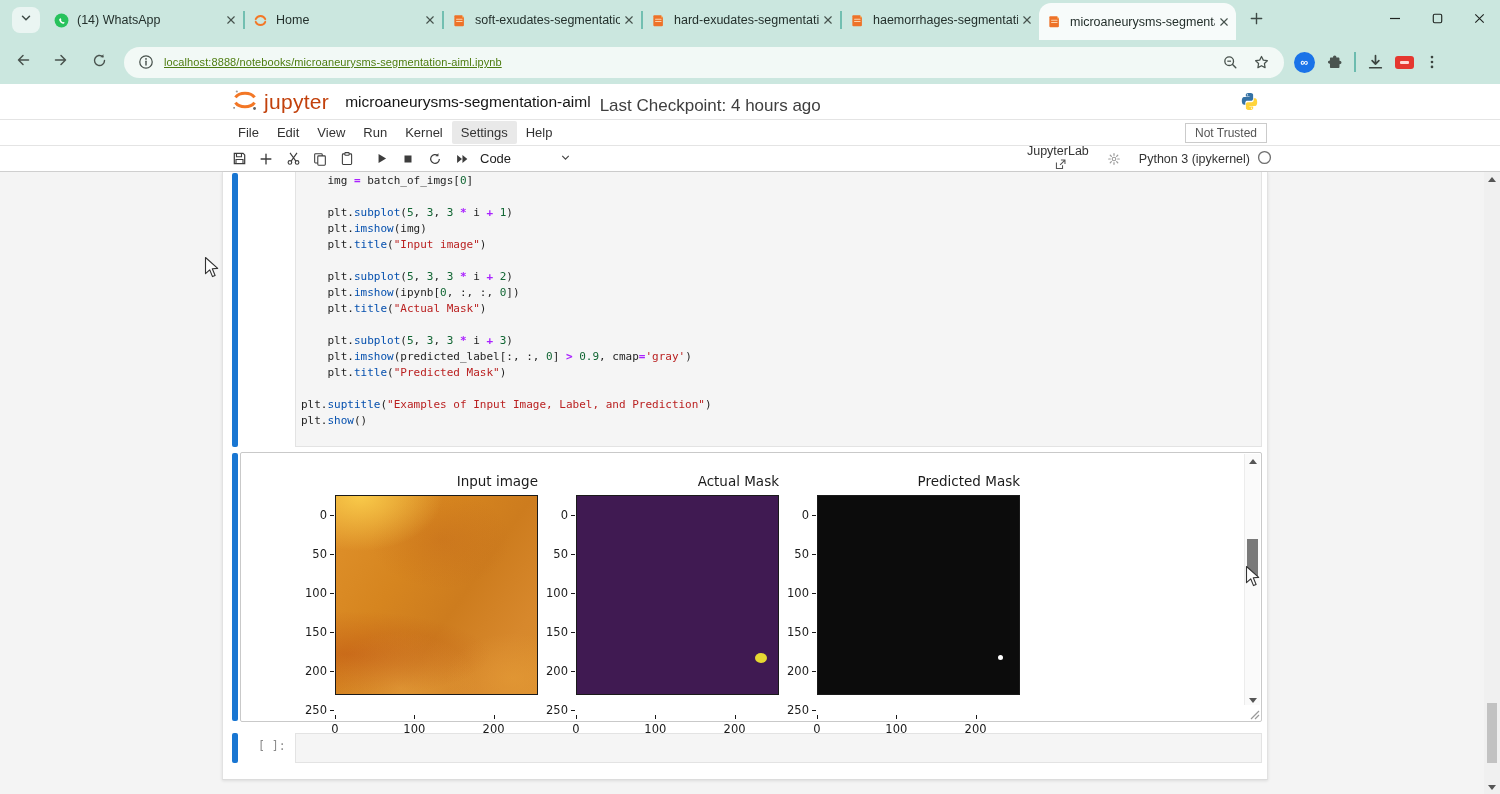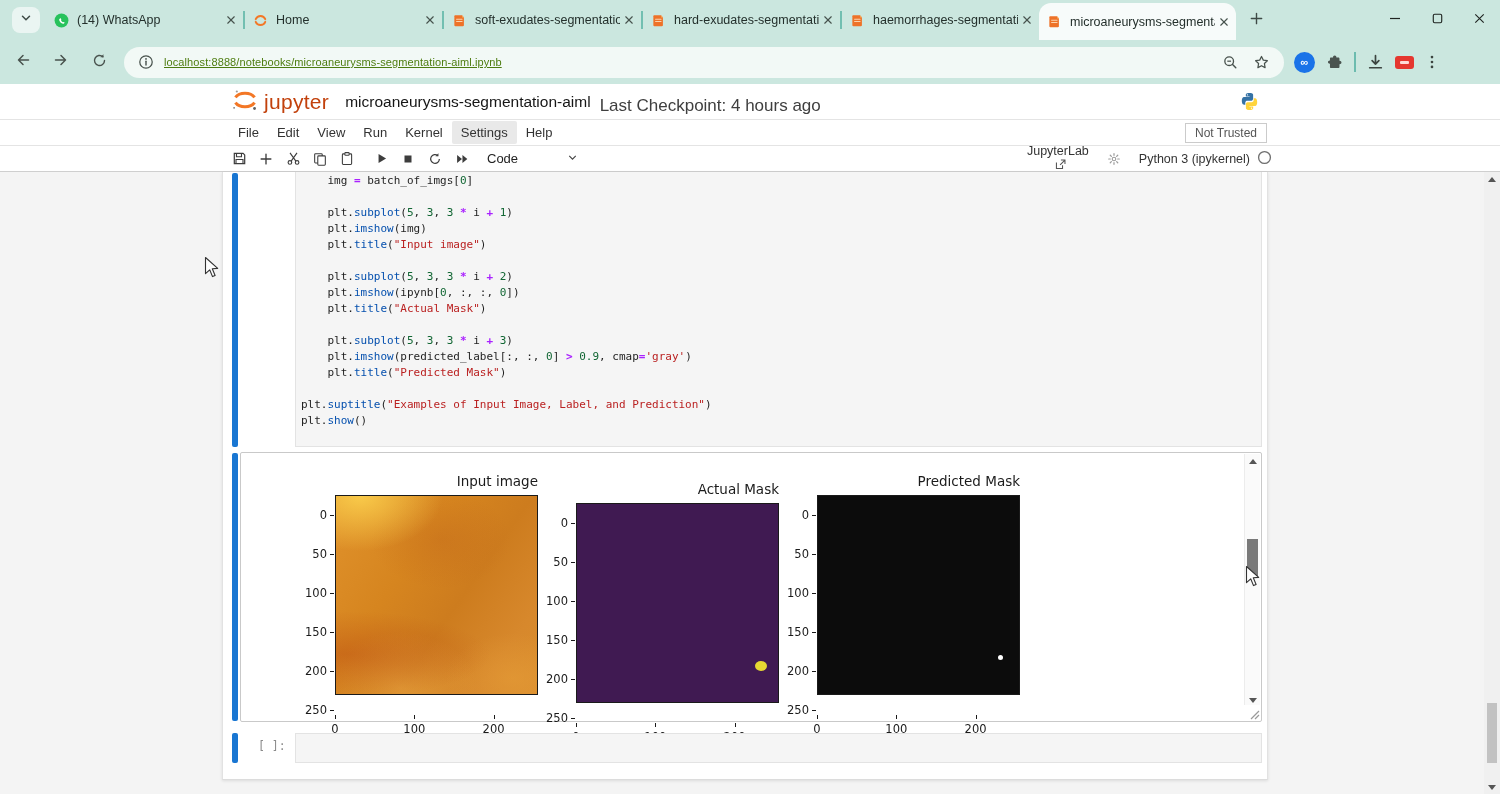--- a/index.html
+++ b/index.html
@@ -50,21 +50,21 @@
               border-bottom:1px solid #e4e4e4;display:flex;align-items:center;box-sizing:border-box;}
   .menu-items{display:flex;margin-left:229px;}
   .menu-item{font-size:13px;color:#333;padding:4px 9px;border-radius:2px;}
   .menu-item.active{background:#e9e9e9;}
   .trust-badge{position:absolute;right:233px;top:3px;font-size:12px;color:#555;
                border:1px solid #cbcbcb;padding:2px 9px;background:#fff;}
   .jp-toolbar{position:absolute;left:0;top:146px;width:1500px;height:26px;background:#fff;
               border-bottom:1px solid #cfcfcf;display:flex;align-items:center;box-sizing:border-box;}
   .tb-group{display:flex;align-items:center;margin-left:227px;}
   .tb-btn{width:24px;height:22px;display:flex;align-items:center;justify-content:center;margin-right:3px;border-radius:3px;}
-  .code-select{display:flex;align-items:center;margin-left:10px;width:92px;justify-content:space-between;}
+  .code-select{display:flex;align-items:center;margin-left:3px;width:92px;justify-content:space-between;}
   .code-select span{font-size:13px;color:#222;}
   .tb-right{position:absolute;right:228px;top:0;height:26px;display:flex;align-items:center;}
   .jlab-link{display:flex;align-items:center;font-size:12.5px;color:#333;flex-direction:column;}
   .jlab-link svg{margin-left:5px;}
   .tb-gear{margin:0 18px;display:flex;}
   .kernel-name{font-size:12.5px;color:#333;margin-right:7px;}
   
   .page-body{position:absolute;left:0;top:172px;width:1500px;height:622px;background:#f4f4f4;}
   .notebook-panel{position:absolute;left:222px;top:172px;width:1046px;height:608px;background:#fff;
                   border-left:1px solid #e2e2e2;border-right:1px solid #e2e2e2;border-bottom:1px solid #dcdcdc;
@@ -500,21 +500,21 @@
         <div class="ymark" style="left: -5px; top: 198.25px;"></div>
         <div class="ytick" style="left: -44px; top: 230.312px;">250</div>
         <div class="ymark" style="left: -5px; top: 237.312px;"></div>
         <div class="xtick" style="left: -22px; top: 249px;">0</div>
         <div class="xmark" style="left: 0px; top: 242px;"></div>
         <div class="xtick" style="left: 57.2969px; top: 249px;">100</div>
         <div class="xmark" style="left: 79.2969px; top: 242px;"></div>
         <div class="xtick" style="left: 136.594px; top: 249px;">200</div>
         <div class="xmark" style="left: 158.594px; top: 242px;"></div>
       </div>
-      <div class="subplot" style="left: 335px; top: 28px; height: 260px;">
+      <div class="subplot" style="left: 335px; top: 20px; height: 260px;">
         <div class="plot-title">Actual Mask</div>
         <div class="plot-img img-purple">
           <div class="plot-dot" style="left: 178.418px; top: 157.031px; width: 12px; height: 10px; background: rgb(230, 216, 50);"></div>
         </div>
         <div class="ytick" style="left: -44px; top: 35px;">0</div>
         <div class="ymark" style="left: -5px; top: 42px;"></div>
         <div class="ytick" style="left: -44px; top: 74.0625px;">50</div>
         <div class="ymark" style="left: -5px; top: 81.0625px;"></div>
         <div class="ytick" style="left: -44px; top: 113.125px;">100</div>
         <div class="ymark" style="left: -5px; top: 120.125px;"></div>

